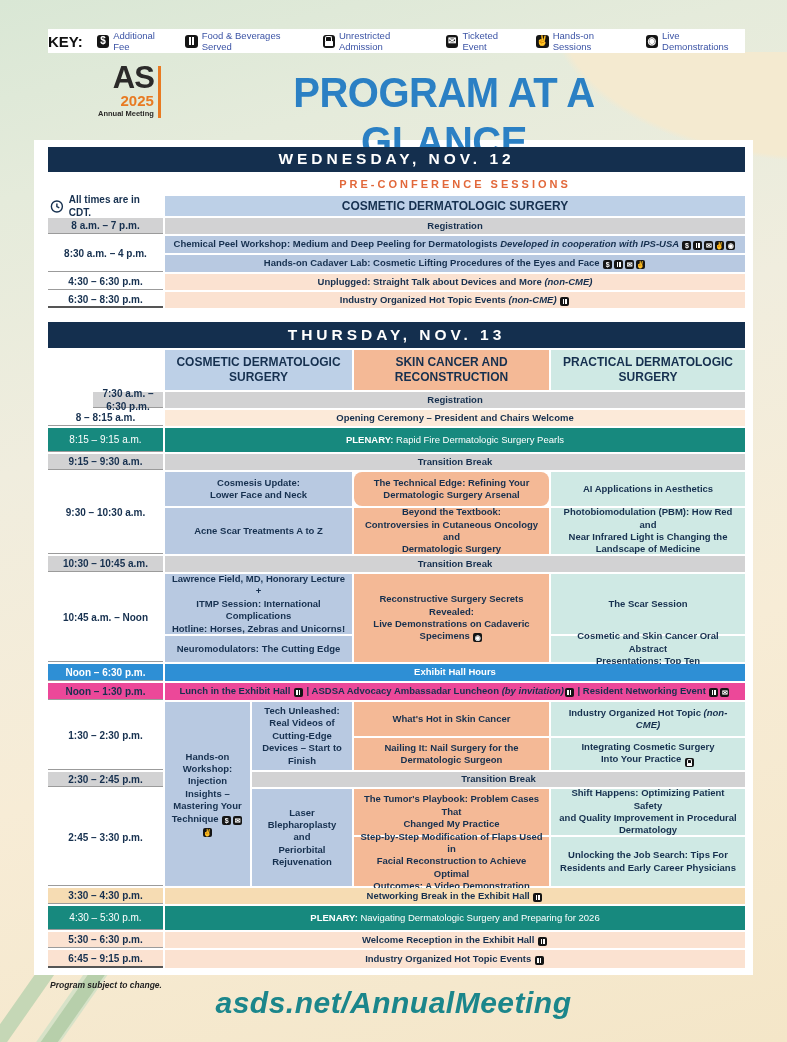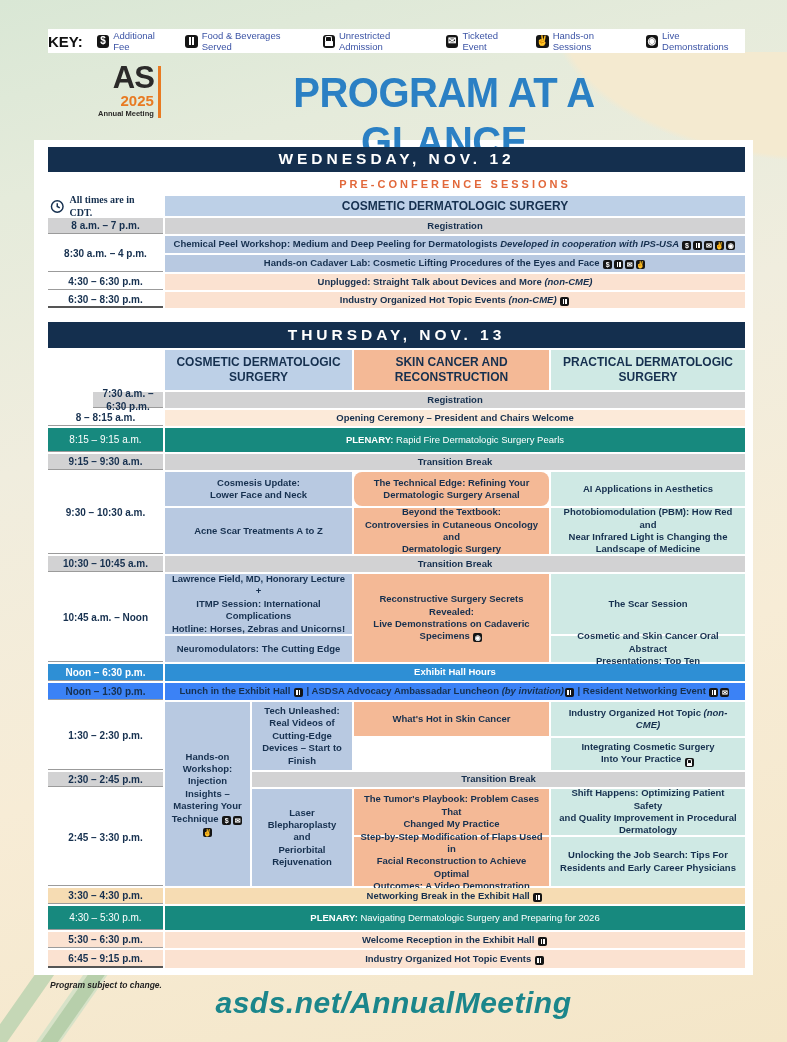--- a/index.html
+++ b/index.html
@@ -48,34 +48,34 @@
   #wed{top:147px;}
   #thu{top:322px;}
   .cell{display:flex;align-items:center;justify-content:center;text-align:center;
     font-weight:700;font-size:9.5px;line-height:1.3;color:#16304f;padding:1px 6px;
     white-space:pre-line;box-sizing:border-box;}
   .dayhdr{font-size:15.5px;letter-spacing:4px;font-weight:800;}
   .subhdr{color:#e2683a;letter-spacing:3px;font-size:11px;font-weight:800;}
   .trackhdr{font-size:12px;line-height:1.25;font-weight:800;}
   .time{font-size:10px;border-bottom:1px solid #9b9b9b;padding:1px 2px;}
   .lastt{border-bottom:2px solid #555;}
-  .notecell{justify-content:flex-start;padding-left:2px;gap:5px;font-size:10px;text-align:left;font-family:Liberation Serif, serif;}
+  .notecell{justify-content:flex-start;padding-left:2px;gap:5px;font-size:10px;text-align:left;}
   .it{font-style:italic;}
   .bb{font-weight:800;}
   .bg-navy{background:#142f4e;color:#fff;}
   .bg-tealdark{background:#17897e;color:#fff;font-weight:500;}
   .bg-bluebright{background:#2e8fd5;color:#fff;}
   .bg-blue{background:#b8c9e1;}
   .bg-bluehdr{background:#bdd0e7;}
   .bg-orange{background:#f4b996;}
   .bg-teallight{background:#cfe9e4;}
   .bg-gray{background:#d2d2d3;}
   .bg-peach{background:#fbe2d1;}
   .bg-peachlight{background:#fcead9;}
-  .bg-cream{background:#3b82f6;}
+  .bg-cream{background:#ec4899;}
   .bg-tan{background:#f6dcb3;}
 
   
   .ic{display:inline-flex;flex-direction:column;align-items:center;justify-content:center;
     width:9px;height:9px;background:#151515;border-radius:2px;color:#fff;
     font-size:7px;line-height:1;margin:0 1px;vertical-align:-1px;font-style:normal;font-weight:700;}
   .ic.big{width:13px;height:13px;font-size:10px;border-radius:3px;}
   .ic-food{flex-direction:row;gap:1px;}
   .ic-food .fb{width:1.5px;height:5px;background:#fff;display:block;}
   .ic.big.ic-food .fb{width:2px;height:8px;}
@@ -217,20 +217,22 @@
 Injection Insights –
 Mastering Your
 Technique </span><span class="ic ic-fee">$</span><span class="ic ic-ticket">✉</span><span class="ic ic-hands">✌</span></span></div>
     <div class="cell bg-blue" style="grid-area: 14 / 3 / 16;"><span><span>Tech Unleashed:
 Real Videos of
 Cutting-Edge
 Devices – Start to
 Finish</span></span></div>
     <div class="cell bg-orange" style="grid-area: 14 / 4;"><span><span>What's Hot in Skin Cancer</span></span></div>
     <div class="cell bg-teallight" style="grid-area: 14 / 5;"><span><span>Industry Organized Hot Topic </span><span class="it">(non-CME)</span></span></div>
+    <div class="cell bg-orange" style="grid-area: 15 / 4;"><span><span>Nailing It: Nail Surgery for the
+Dermatologic Surgeon</span></span></div>
     <div class="cell bg-teallight" style="grid-area: 15 / 5;"><span><span>Integrating Cosmetic Surgery
 Into Your Practice </span><span class="ic ic-lock"><span class="lk-top"></span><span class="lk-body"></span></span></span></div>
     <div class="cell bg-gray time" style="grid-area: 16 / 1;"><span><span>2:30 – 2:45 p.m.</span></span></div>
     <div class="cell bg-gray" style="grid-area: 16 / 3 / auto / 6;"><span><span>Transition Break</span></span></div>
     <div class="cell time" style="grid-area: 17 / 1 / 19;"><span><span>2:45 – 3:30 p.m.</span></span></div>
     <div class="cell bg-blue" style="grid-area: 17 / 3 / 19;"><span><span>Laser
 Blepharoplasty and
 Periorbital
 Rejuvenation</span></span></div>
     <div class="cell bg-orange" style="grid-area: 17 / 4;"><span><span>The Tumor's Playbook: Problem Cases That

